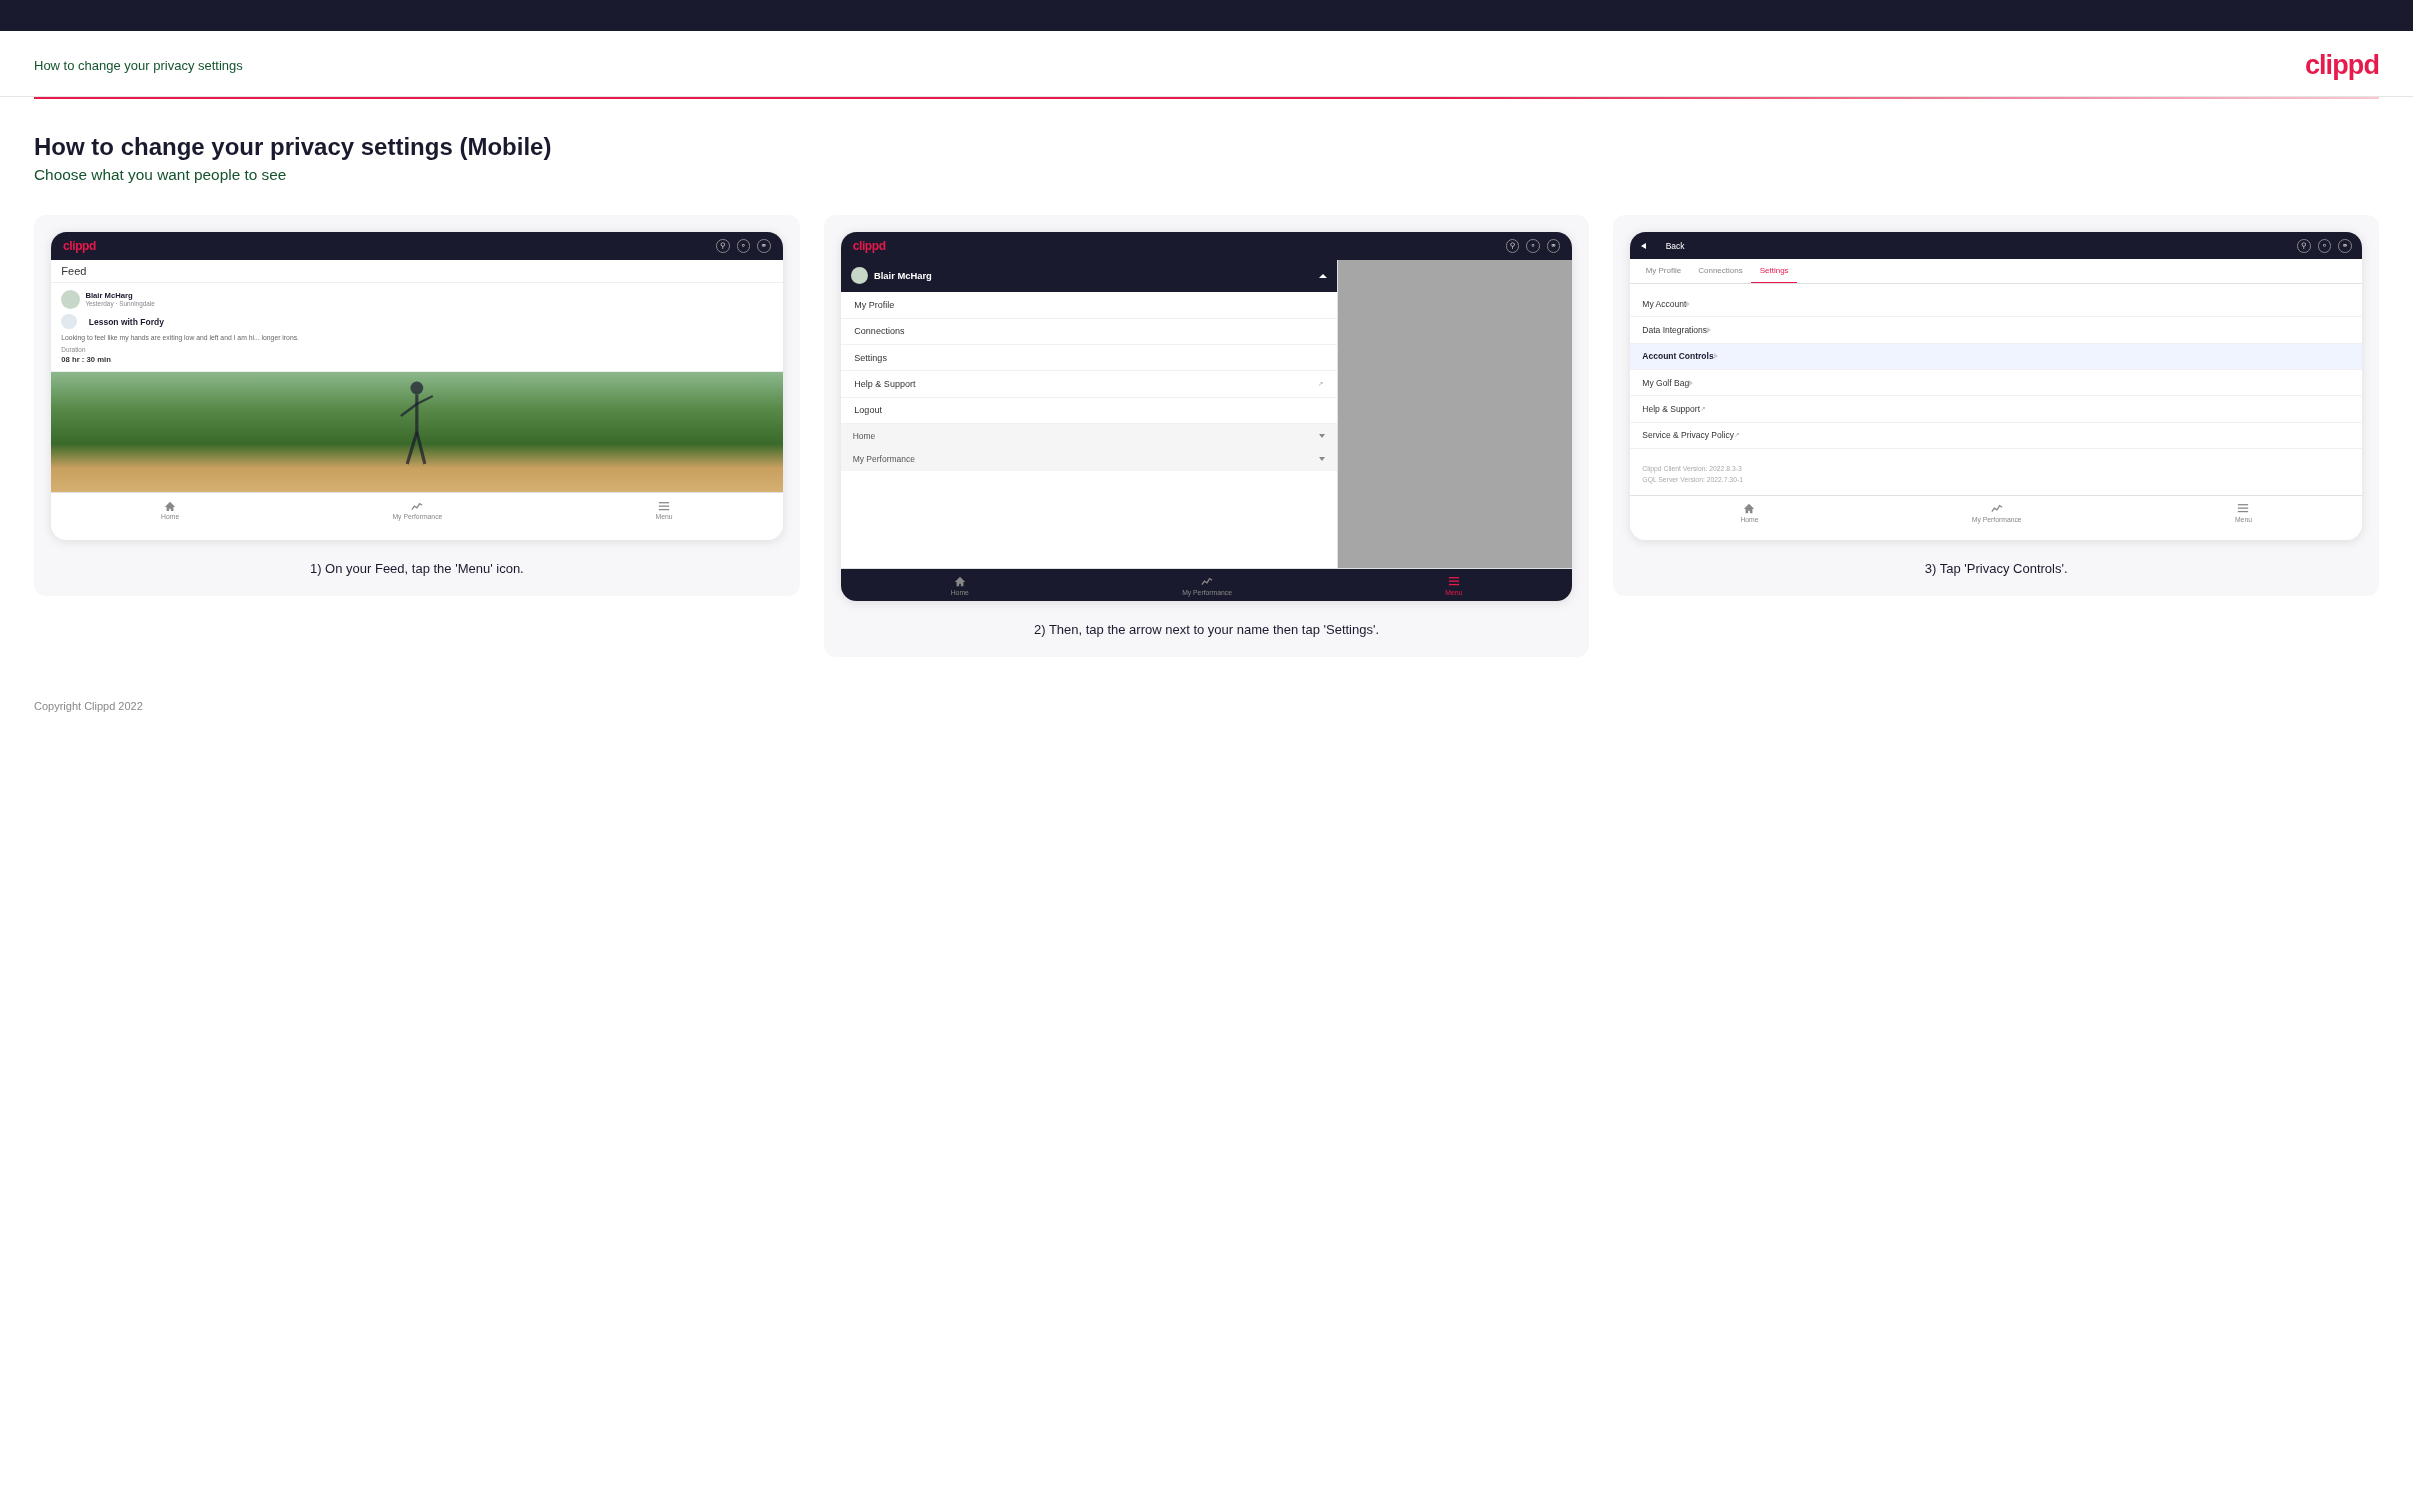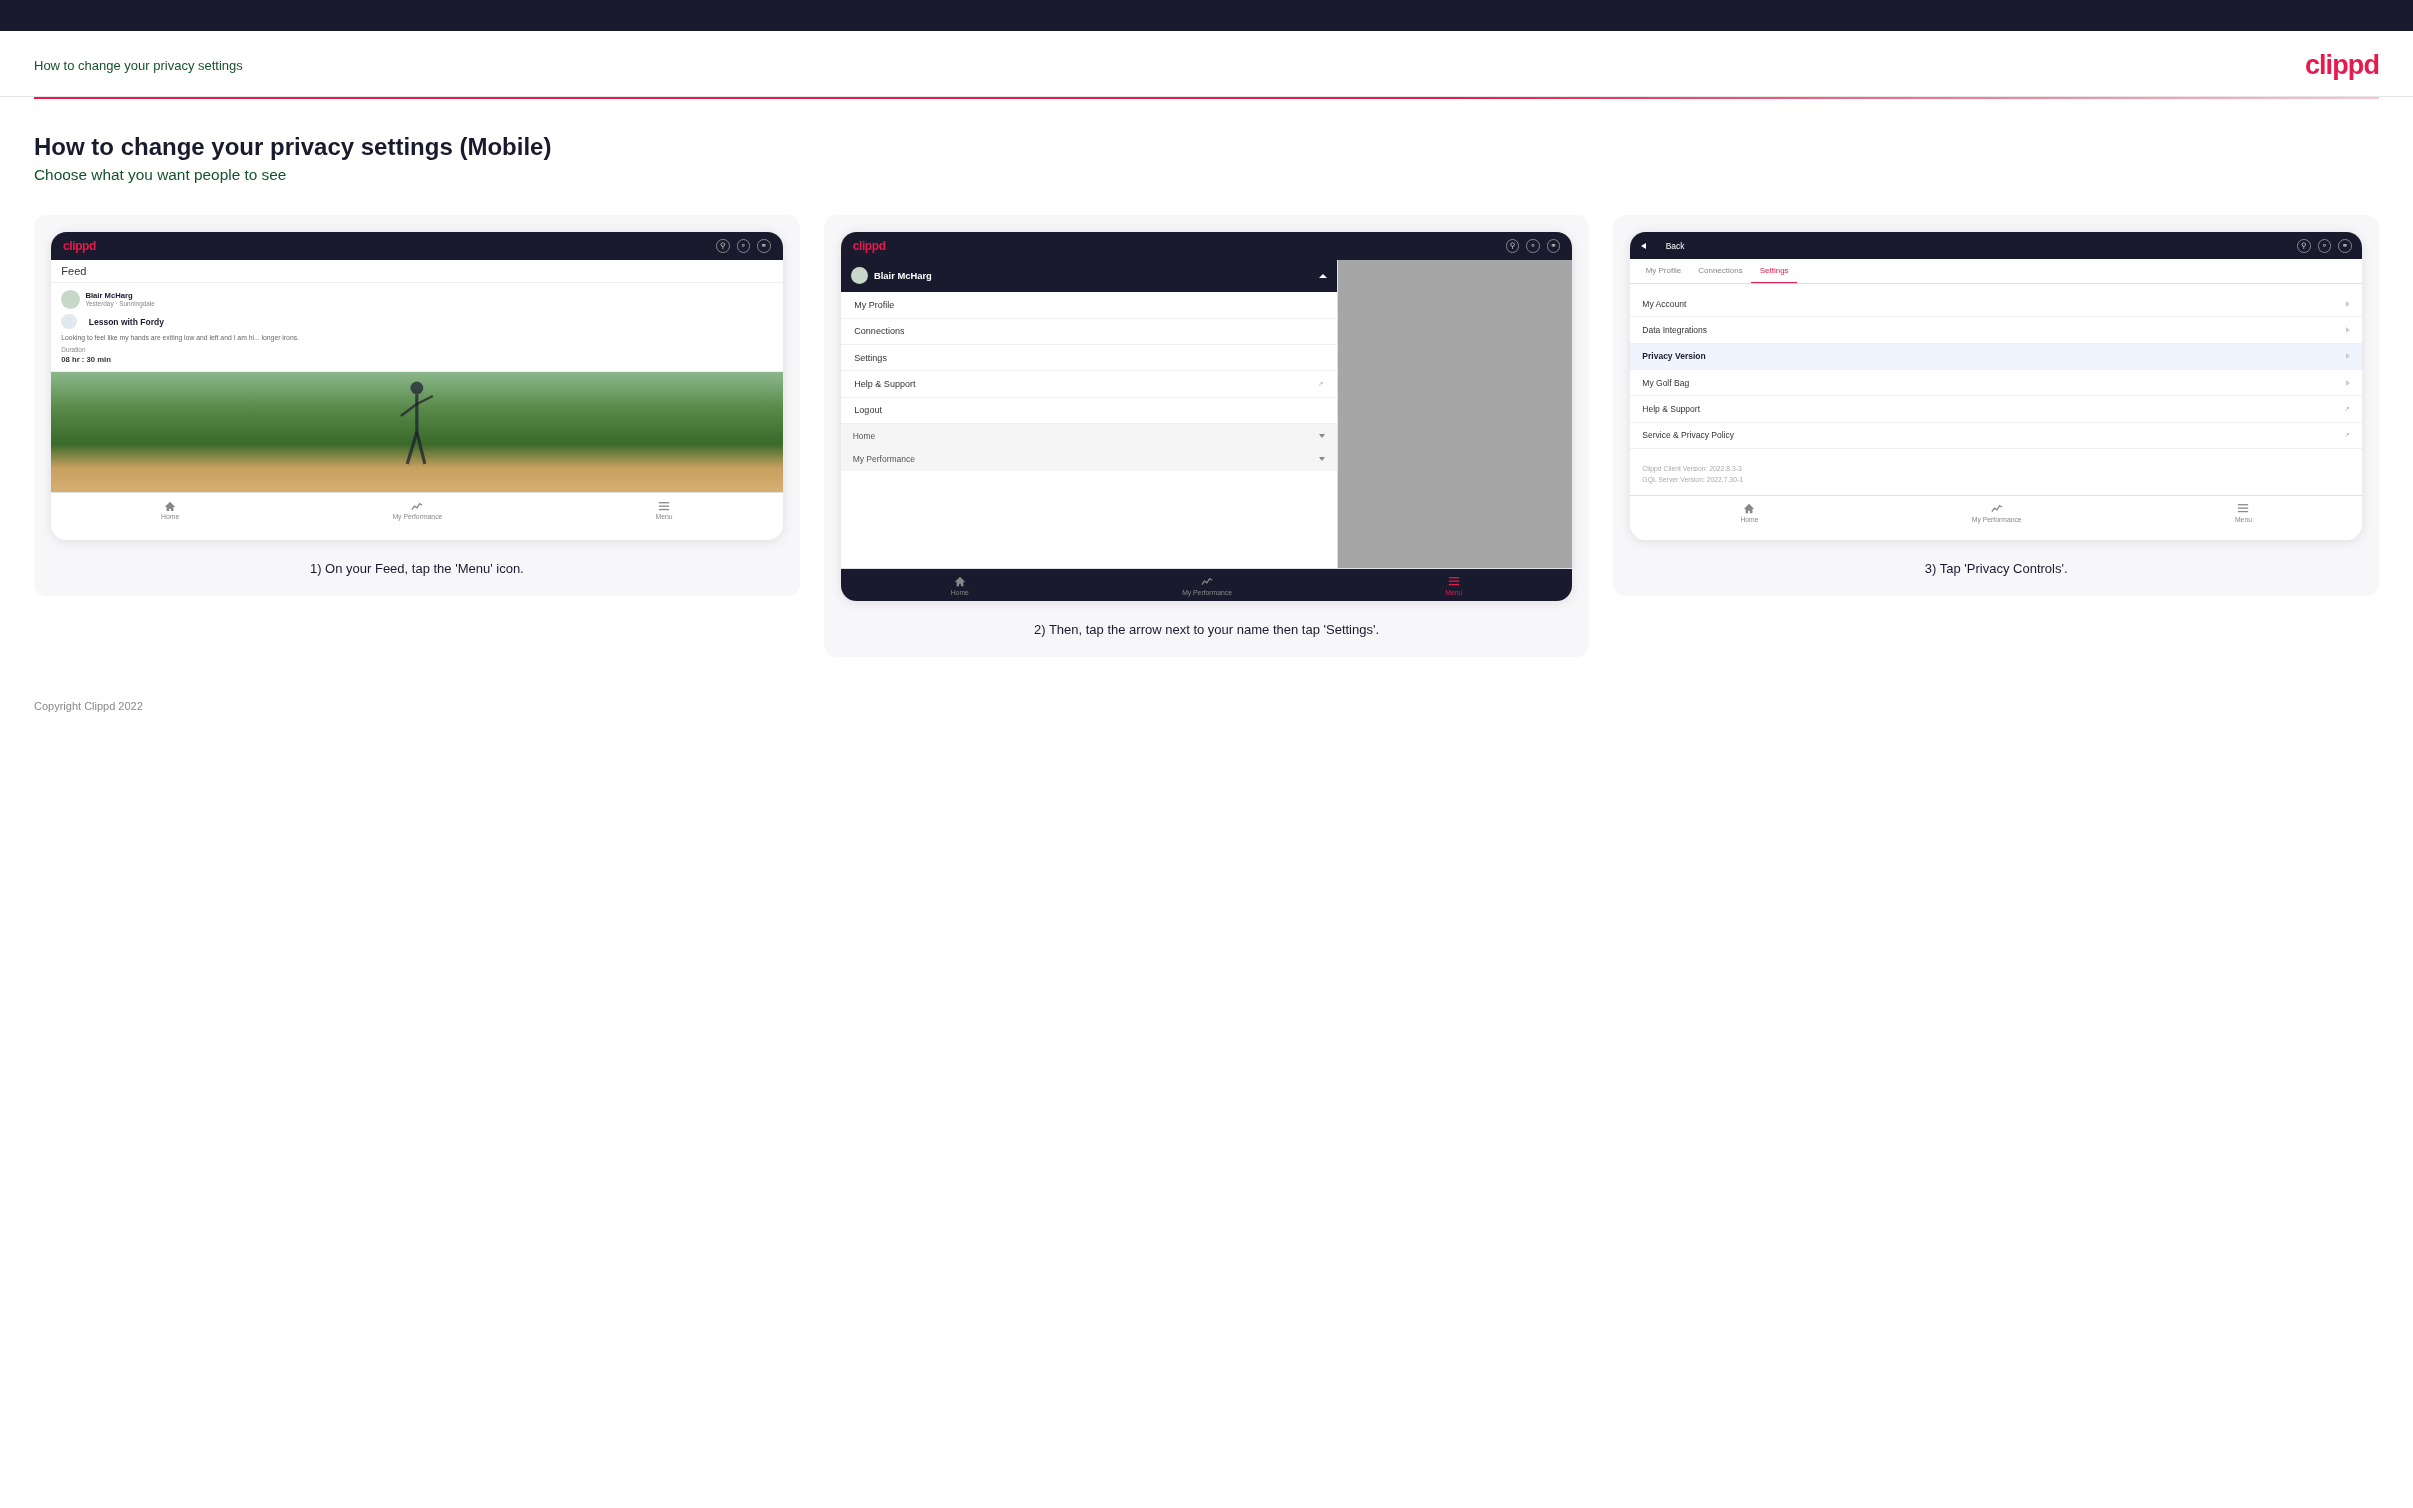--- a/index.html
+++ b/index.html
@@ -355,21 +355,20 @@
       border-bottom: 1.7px solid #e8194b;
     }
 
     .settings-list {
       padding: 6.8px 0;
     }
 
     .settings-row {
       display: flex;
       align-items: center;
-      justify-content: space-between;
       padding: 7.7px 12px;
       border-bottom: 0.9px solid #f0f0f0;
       font-size: 8.5px;
       color: #333;
     }
 
     .settings-row.highlight {
       font-weight: 600;
       color: #1a1a2e;
     }
@@ -638,21 +637,21 @@
           <div class="settings-list">
             <div class="settings-row">
               <span>My Account</span>
               <div class="chevron-right"></div>
             </div>
             <div class="settings-row">
               <span>Data Integrations</span>
               <div class="chevron-right"></div>
             </div>
             <div class="settings-row highlight" style="background:#f0f4ff;">
-              <span>Privacy Version</span>
+              <span>Account Controls</span>
               <div class="chevron-right"></div>
             </div>
             <div class="settings-row">
               <span>My Golf Bag</span>
               <div class="chevron-right"></div>
             </div>
             <div class="settings-row">
               <span>Help &amp; Support</span>
               <span class="external-link-icon">↗</span>
             </div>

